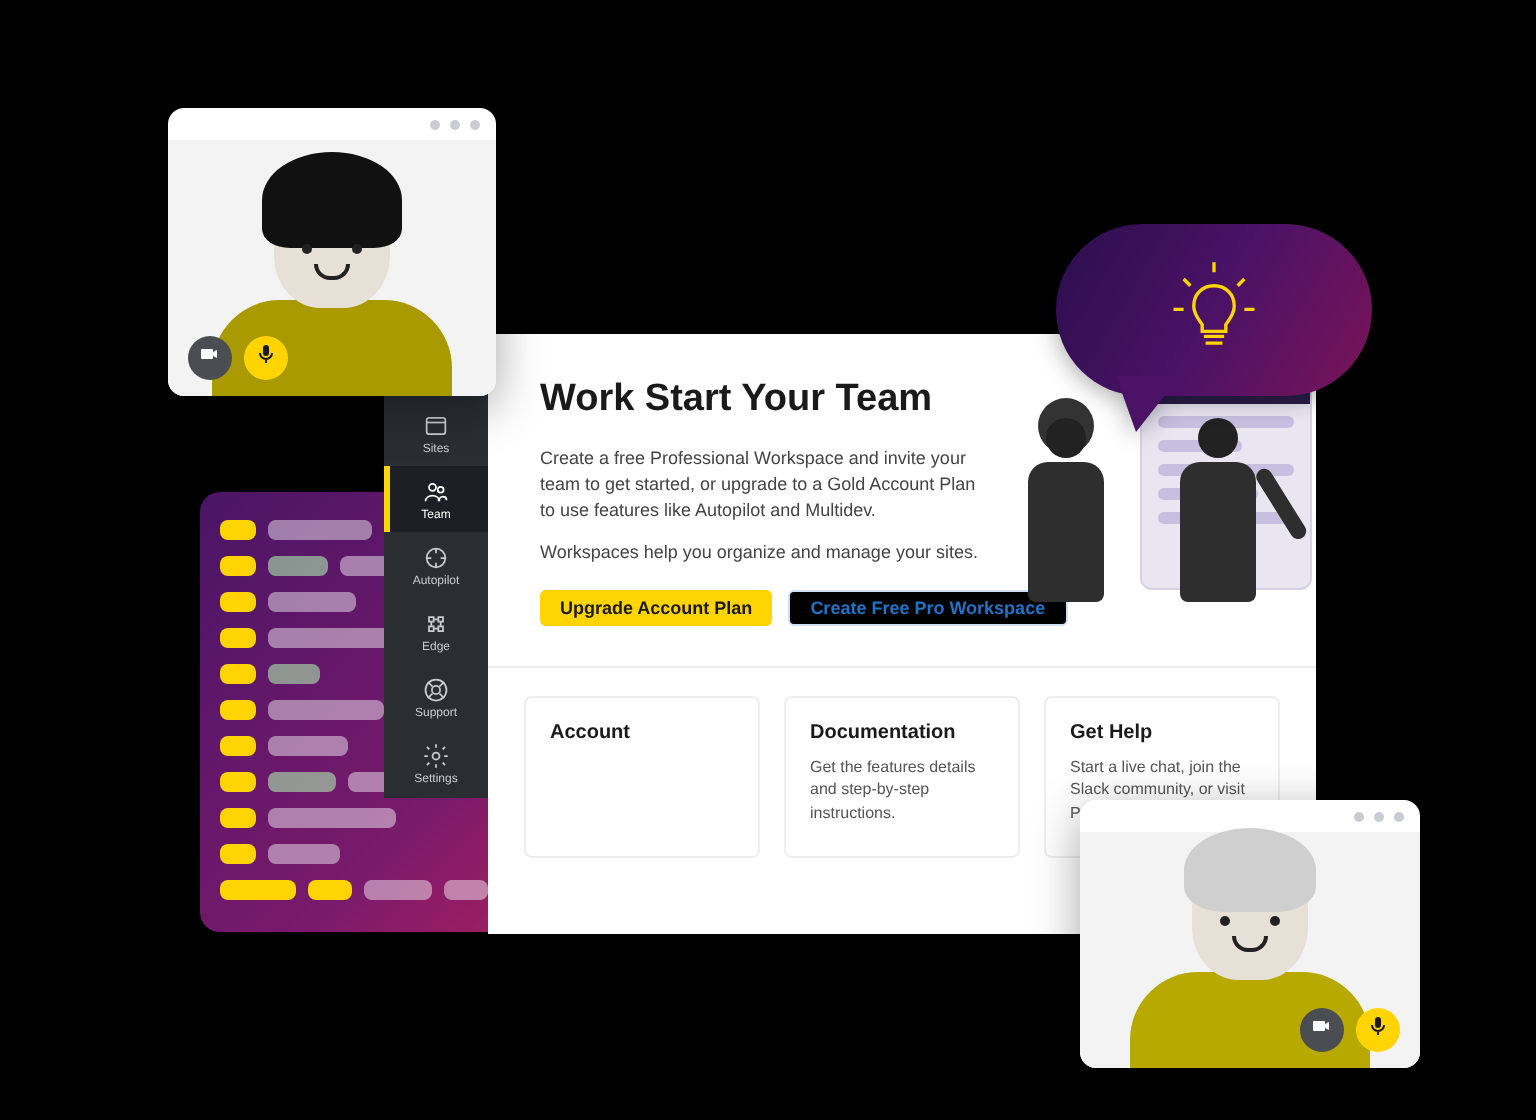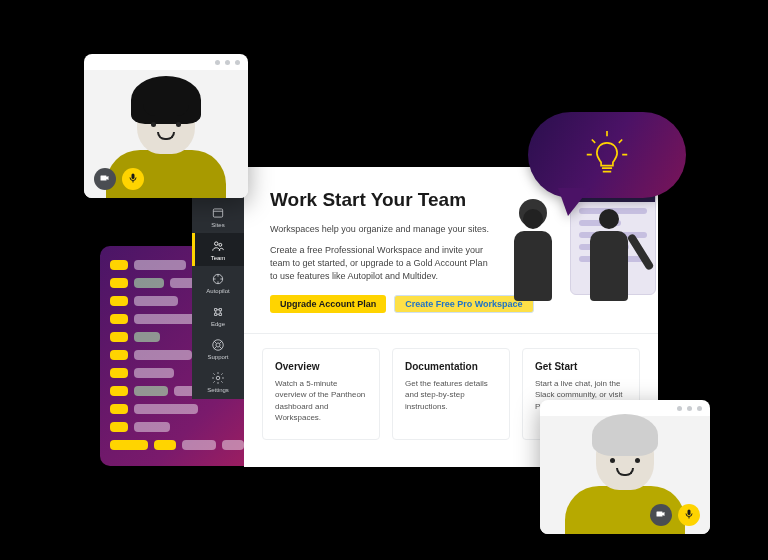--- a/index.html
+++ b/index.html
@@ -34,21 +34,21 @@
   .panel {
     position: absolute; left: 244px; top: 167px; width: 414px; height: 300px;
     background: #fff; z-index: 2; border-radius: 0 4px 0 0; overflow: hidden;
   }
   .panel .hero { padding: 22px 26px 20px 26px; }
   .panel .hero h1 { font-size: 19px; font-weight: 700; color: #1a1a1a; margin-bottom: 12px; }
   .panel .hero p { font-size: 9px; color: #444; line-height: 1.45; margin-bottom: 8px; max-width: 220px; }
   .panel .hero .btns { display: flex; gap: 8px; margin-top: 12px; }
   .panel .hero .btn { font-size: 9px; padding: 3px 10px; border-radius: 3px; border: none; cursor: pointer; font-weight: 600; }
   .panel .hero .btn.primary { background: #ffd400; color: #1a1a1a; }
-  .panel .hero .btn.secondary { background: #fde047; color: #2073c7; border: 1px solid #cfe0f2; }
+  .panel .hero .btn.secondary { background: #000000; color: #2073c7; border: 1px solid #cfe0f2; }
   .panel .divider { height: 1px; background: #eceef0; margin: 0 0 0 0; }
   .panel .cards { display: flex; gap: 12px; padding: 14px 18px; }
   .panel .card { flex: 1; border: 1px solid #eceef0; border-radius: 4px; padding: 12px 12px 16px 12px; }
   .panel .card h3 { font-size: 10px; font-weight: 700; color: #1a1a1a; margin-bottom: 6px; }
   .panel .card p { font-size: 8px; color: #555; line-height: 1.4; }
 
   
   .collab {
     position: absolute; right: -8px; top: 6px; width: 150px; height: 140px;
   }
@@ -243,22 +243,22 @@
           <path d="M12 2v3M12 19v3M4.2 4.2l2.1 2.1M17.7 17.7l2.1 2.1M2 12h3M19 12h3M4.2 19.8l2.1-2.1M17.7 6.3l2.1-2.1"></path>
         </svg>
     </span>
     <span>Settings</span>
   </div>
 </nav>
 
 <section class="panel">
   <div class="hero">
     <h1>Work Start Your Team</h1>
+    <p>Create a free Professional Workspace and invite your team to get started, or upgrade to a Gold Account Plan to use features like Autopilot and Multidev.</p>
     <p>Workspaces help you organize and manage your sites.</p>
-    <p>Create a free Professional Workspace and invite your team to get started, or upgrade to a Gold Account Plan to use features like Autopilot and Multidev.</p>
     <div class="btns">
       <button class="btn primary">Upgrade Account Plan</button>
       <button class="btn secondary">Create Free Pro Workspace</button>
     </div>
 
     <div class="collab">
       <div class="board">
         <div class="hdr"></div>
         <div class="row"></div>
           <div class="row" style="width:50%"></div>
@@ -276,29 +276,28 @@
             <div class="arm"></div>
           </div>
         </div>
     </div>
   </div>
 
   <div class="divider"></div>
 
   <div class="cards">
     <div class="card">
-      <h3>Overview</h3>
-      <p>Watch a 5-minute overview of the Pantheon dashboard and Workspaces.</p>
+      <h3>Account</h3>
     </div>
     <div class="card">
       <h3>Documentation</h3>
       <p>Get the features details and step-by-step instructions.</p>
     </div>
     <div class="card">
-      <h3>Get Start</h3>
+      <h3>Get Help</h3>
       <p>Start a live chat, join the Slack community, or visit Pantheon</p>
     </div>
   </div>
 </section>
 
 <div class="bubble">
   <div class="body">
     <span>
       <svg viewBox="0 0 64 64" width="54" height="54">
         <path d="M32 20c-7 0-12 5-12 12 0 5 3 8 5 11v4h14v-4c2-3 5-6 5-11 0-7-5-12-12-12z"></path>

